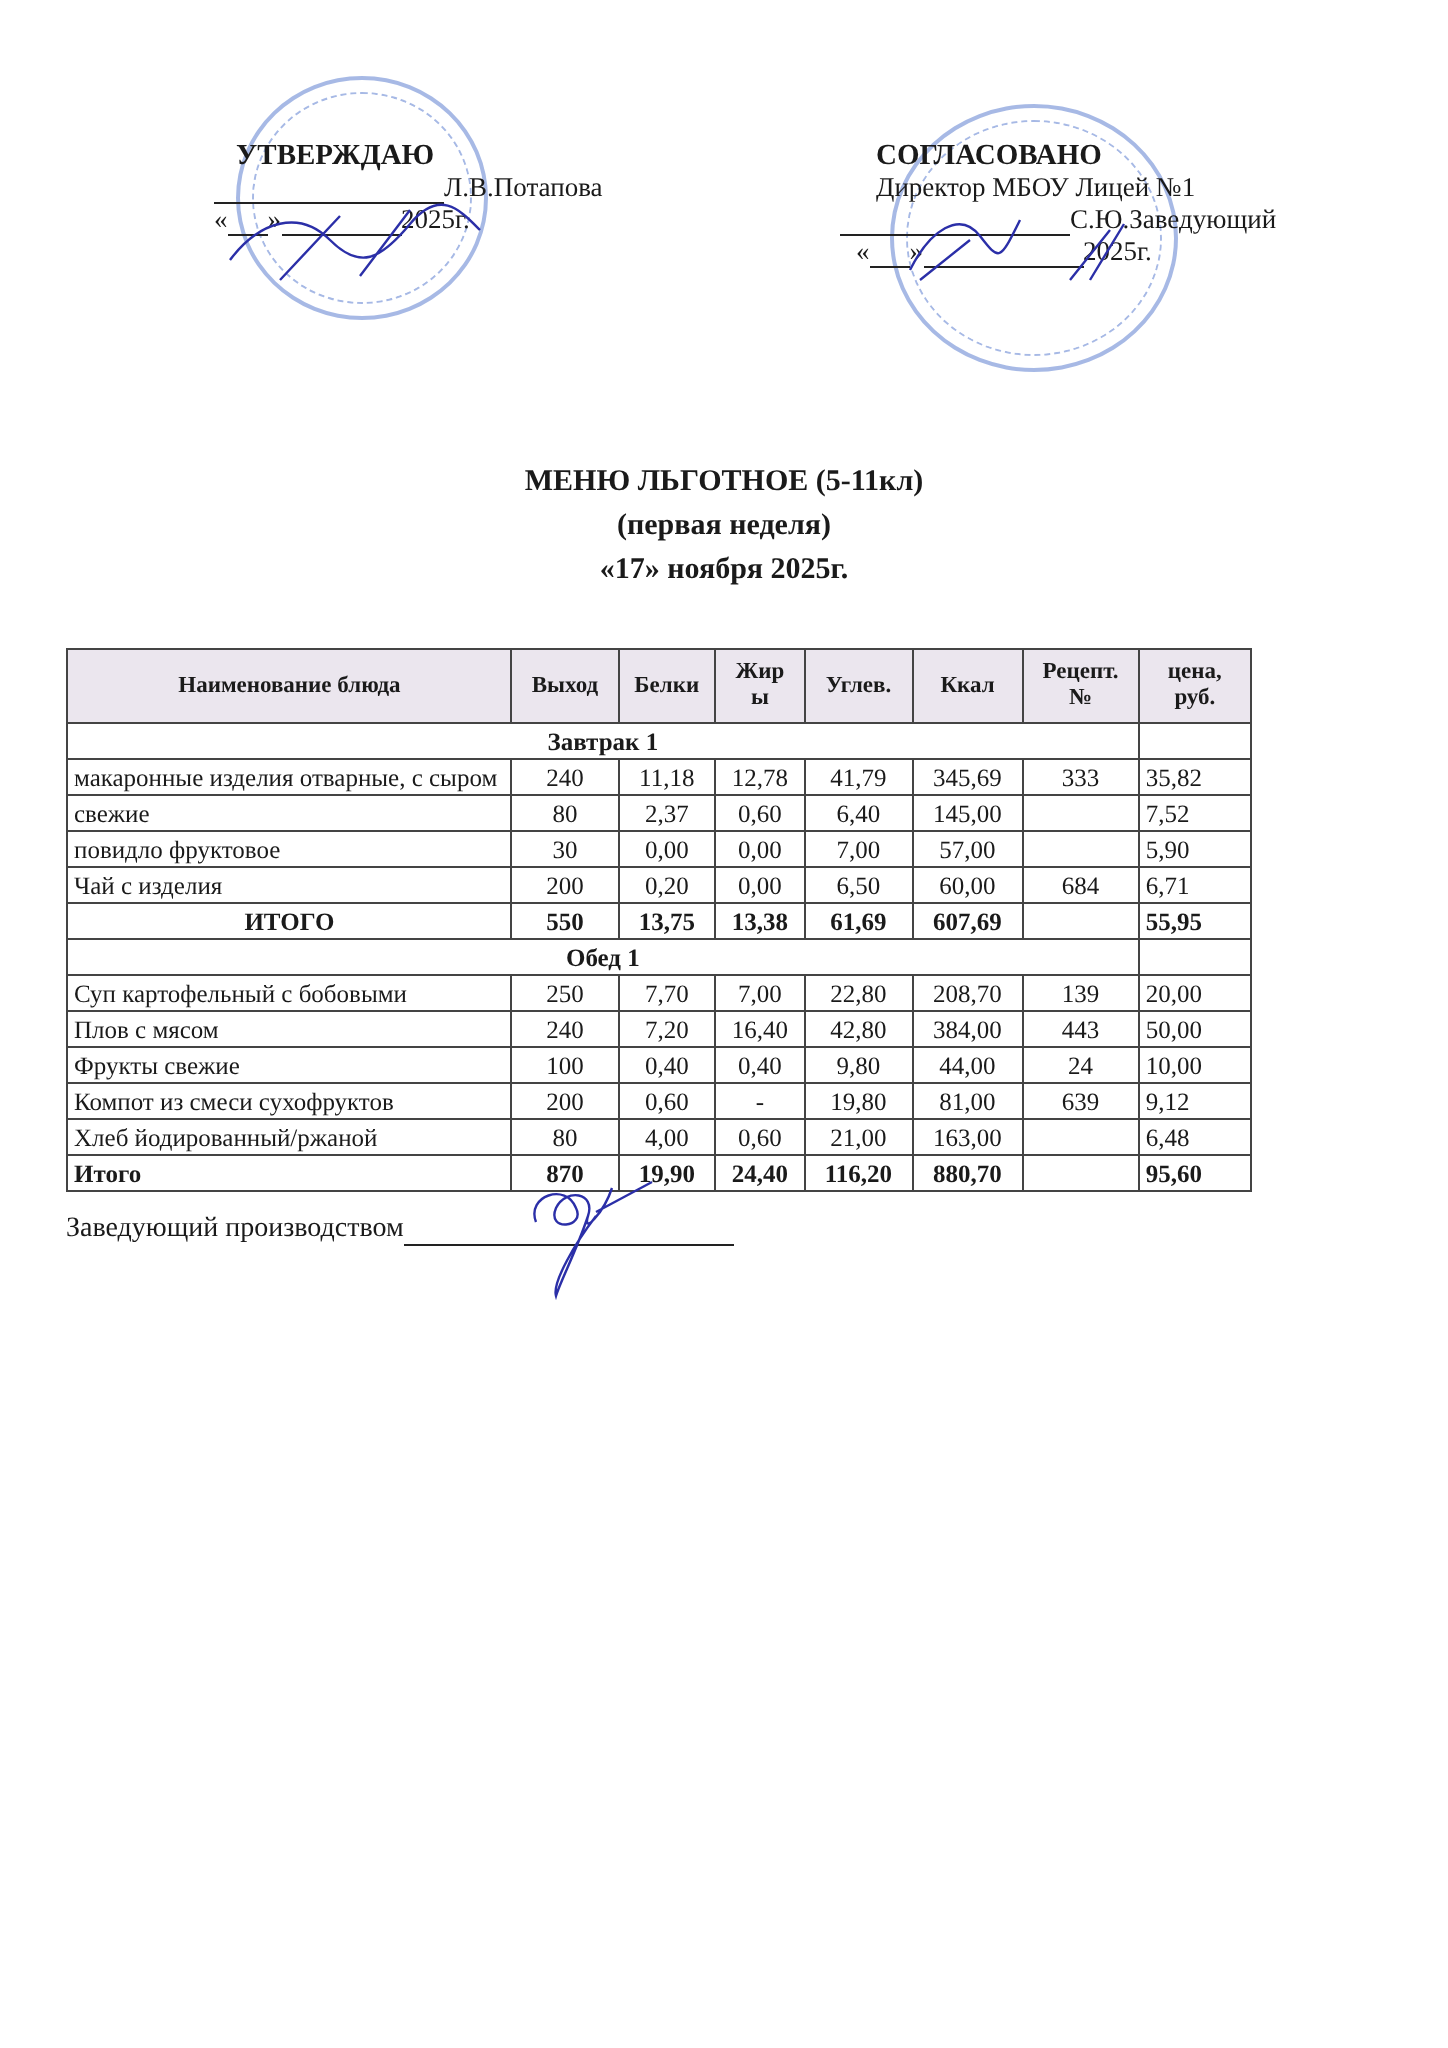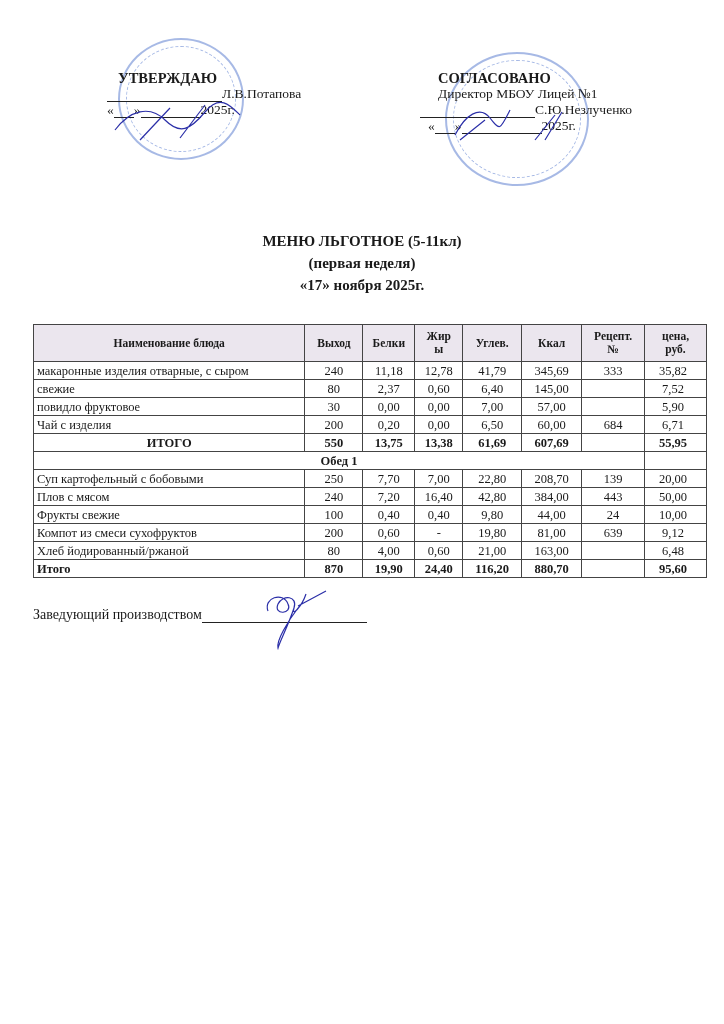--- a/index.html
+++ b/index.html
@@ -20,26 +20,26 @@
   .stamp::after { content: ""; position: absolute; inset: 6px; border-radius: 50%; border: 1px dashed #3d66c7; }
   .stamp-left { left: 118px; top: 38px; width: 122px; height: 118px; }
   .stamp-right { left: 445px; top: 52px; width: 140px; height: 130px; }
   .sig { position: absolute; pointer-events: none; }
 
   
   .titles { position: absolute; left: 0; top: 230px; width: 724px; text-align: center; font-weight: bold; font-size: 15px; }
   .titles div { height: 22px; line-height: 22px; }
 
   
-  table.menu { position: absolute; left: 33px; top: 324px; width: 674px; border-collapse: collapse;
+  table.menu { position: absolute; left: 33px; top: 324px; width: 593px; border-collapse: collapse;
                font-size: 12.5px; }
   table.menu td, table.menu th { border: 1px solid #444; padding: 0 3px; height: 17px; line-height: 16px; }
   table.menu thead th { background: #ebe6ee; font-weight: bold; font-size: 11.5px; height: 36px; line-height: 13px; text-align: center; }
   table.menu td.num { text-align: center; }
-  table.menu td.price { text-align: center; padding-right: 8px; }
+  table.menu td.price { text-align: left; padding-right: 8px; }
   table.menu td.name { text-align: left; }
   table.menu tr.section td.sec { text-align: center; font-weight: bold; border-right: none; }
   table.menu tr.section td.blank { border-left: 1px solid #444; }
   table.menu tr.total td { font-weight: bold; }
   table.menu tr.total td.center { text-align: center; }
 
   col.c-name { width: 272px; } col.c-out { width: 58px; } col.c-b { width: 52px; }
   col.c-f { width: 48px; } col.c-u { width: 59px; } col.c-k { width: 60px; }
   col.c-r { width: 63px; } col.c-p { width: 62px; }
 
@@ -59,21 +59,21 @@
   </div>
   <div class="line">
     <span>«</span><span class="underline" style="width:20px;"></span><span>»</span><span class="underline" style="width:60px;"></span><span>2025г.</span>
   </div>
 </div>
 
 <div class="approve approve-right">
   <div class="line head">СОГЛАСОВАНО</div>
   <div class="line" style="margin-left:8px;">Директор МБОУ Лицей №1</div>
   <div class="line" style="margin-left:-10px;">
-    <span class="underline" style="width:115px;"></span><span>С.Ю.Незлученко</span>
+    <span class="underline" style="width:115px;"></span><span>С.Ю.Заведующий</span>
   </div>
   <div class="line" style="margin-left:-2px;">
     <span>«</span><span class="underline" style="width:20px;"></span><span>»</span><span class="underline" style="width:80px;"></span><span>2025г.</span>
   </div>
 </div>
 
 <svg class="sig" style="left:110px;top:100px;" width="140" height="45">
   <path d="M5 30 C20 10, 40 5, 55 20 S 80 30, 95 12 S 120 5, 130 15 M30 40 L60 8 M70 38 L95 5" fill="none" stroke="#2b2fa8" stroke-width="1.2"></path>
 </svg>
 <svg class="sig" style="left:440px;top:100px;" width="140" height="45">
@@ -103,20 +103,24 @@
       <th>Выход</th>
       <th>Белки</th>
       <th><span>Жир</span><br><span>ы</span></th>
       <th>Углев.</th>
       <th>Ккал</th>
       <th><span>Рецепт.</span><br><span>№</span></th>
       <th><span>цена,</span><br><span>руб.</span></th>
     </tr>
   </thead>
   <tbody id="menu-body">
+      <tr class="section">
+        <td class="sec" colspan="7">Завтрак 1</td>
+        <td class="blank"></td>
+      </tr>
       <tr>
         <td class="name">макаронные изделия отварные, с сыром</td>
         <td class="num">240</td>
         <td class="num">11,18</td>
         <td class="num">12,78</td>
         <td class="num">41,79</td>
         <td class="num">345,69</td>
         <td class="num">333</td>
         <td class="price">35,82</td>
       </tr>

